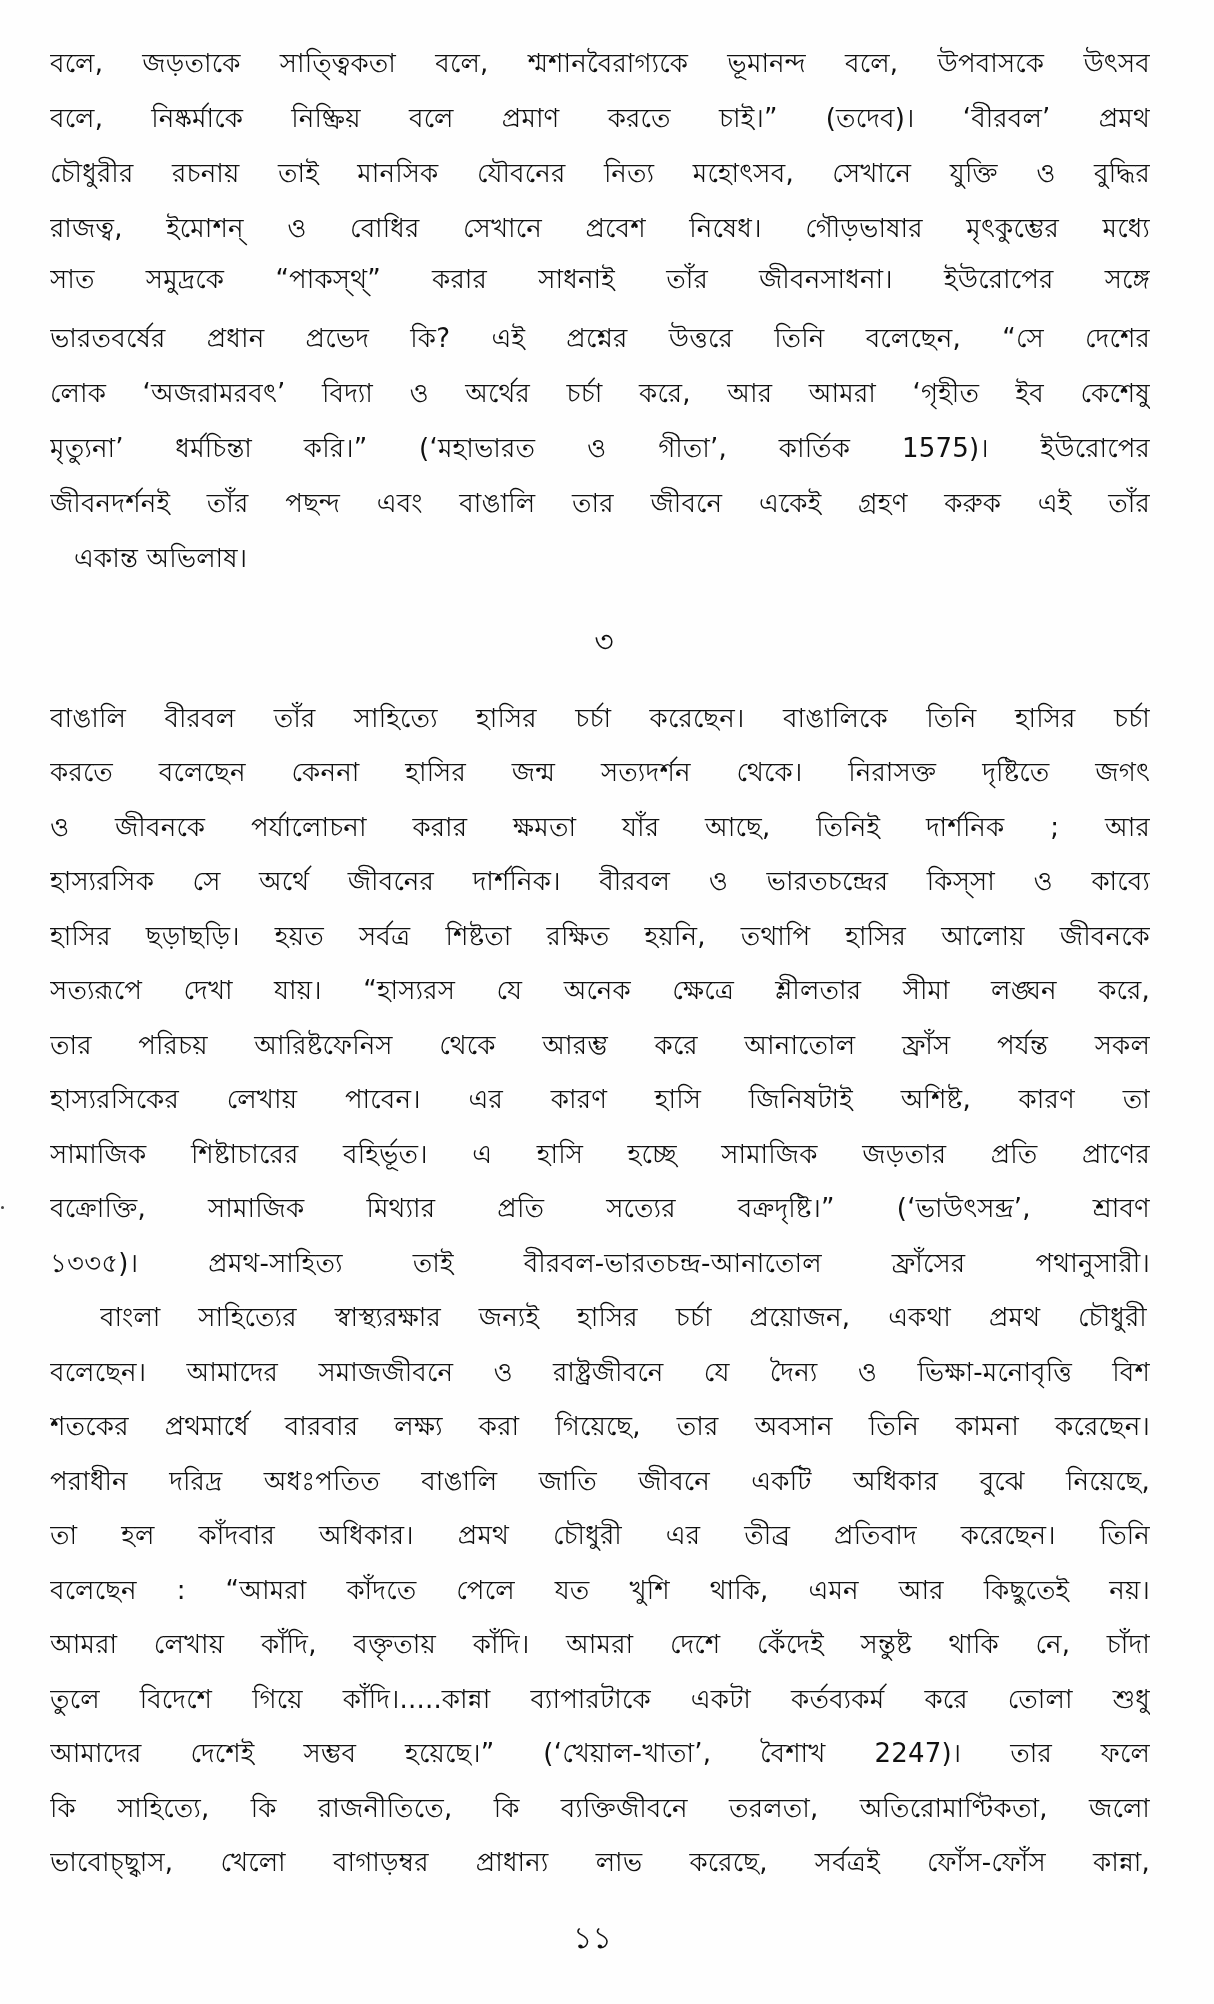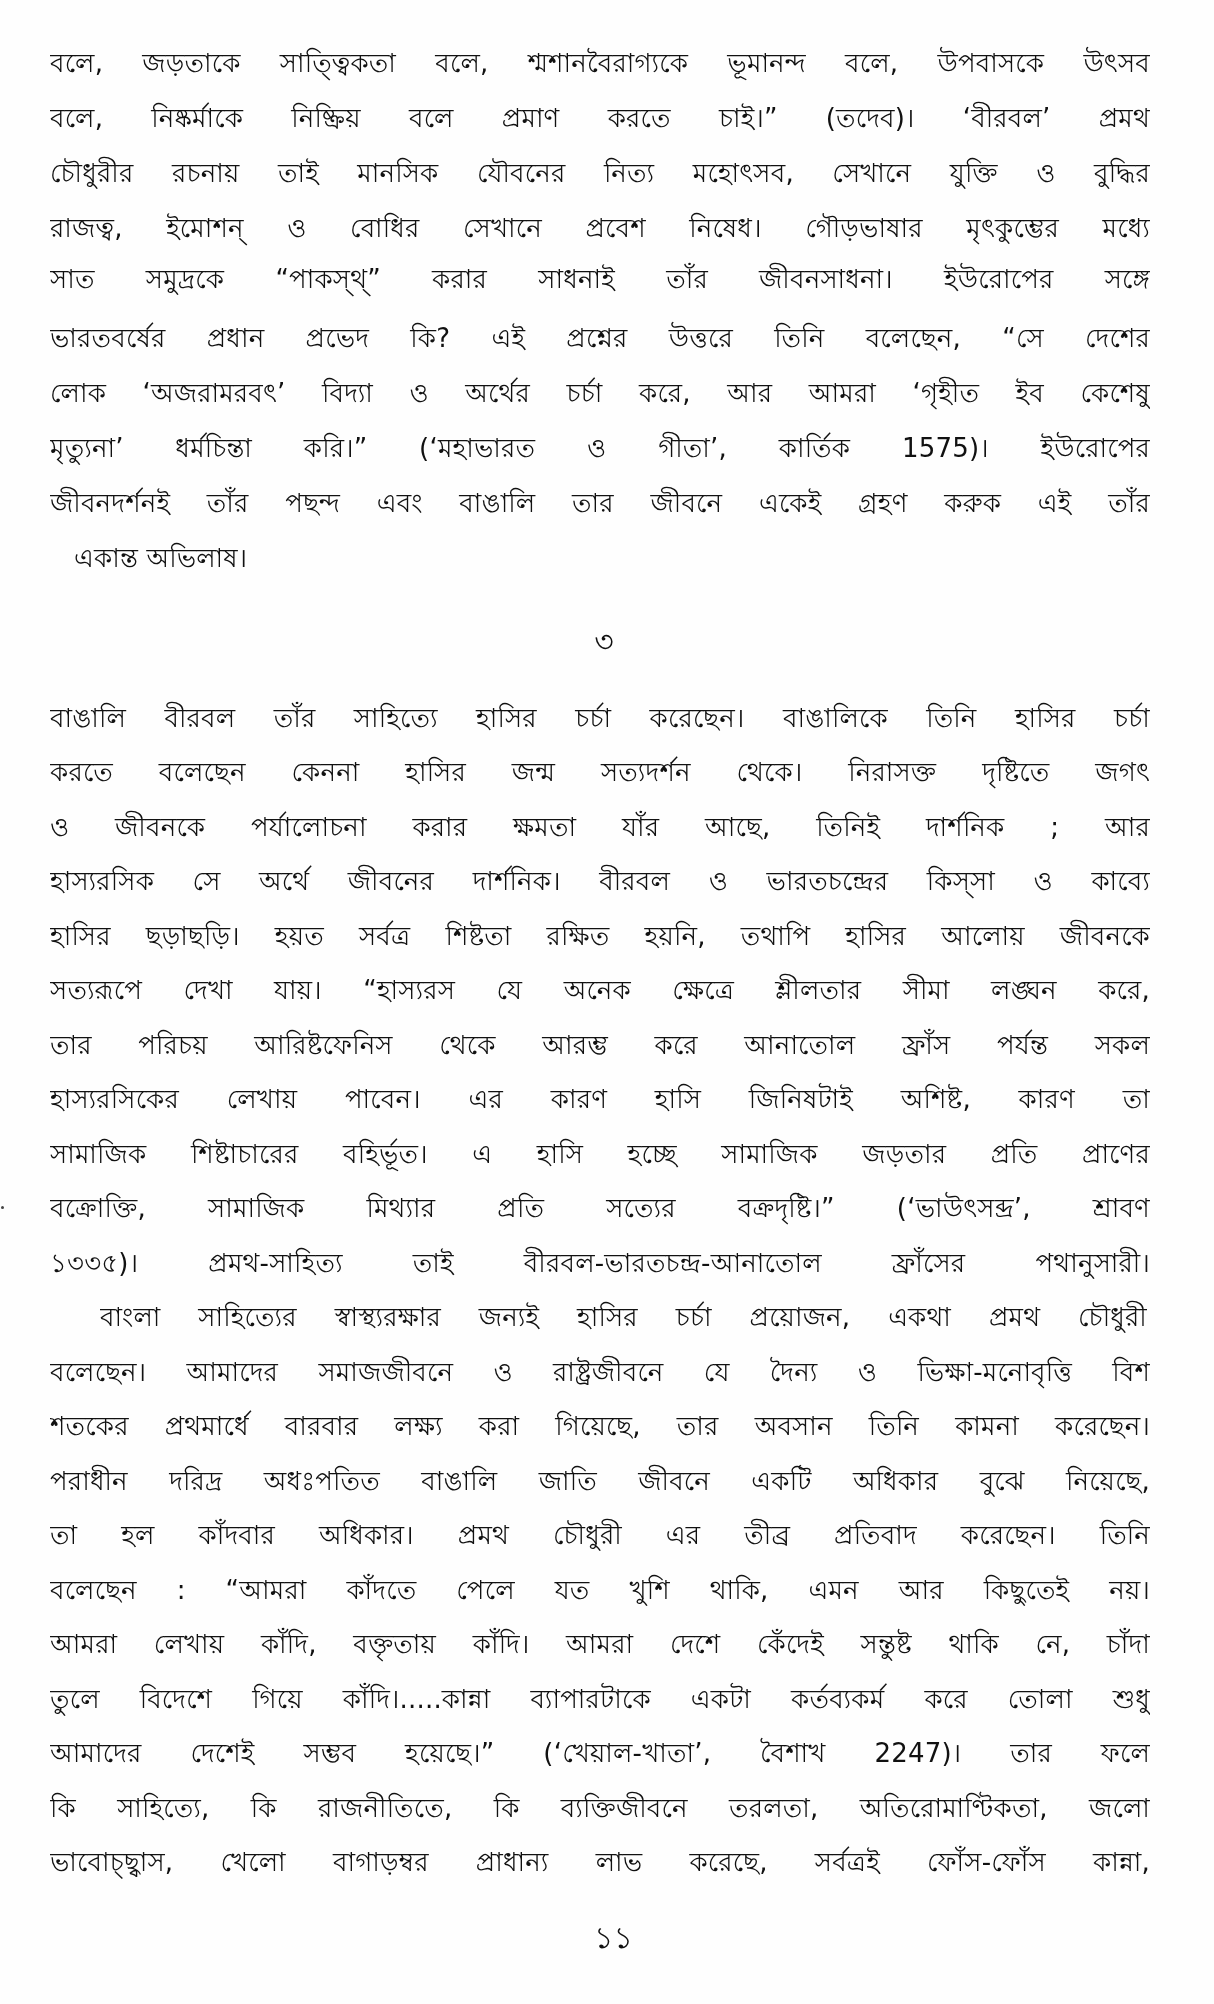--- a/index.html
+++ b/index.html
@@ -7,21 +7,21 @@
          font-family: "DejaVu Sans", "Liberation Sans", sans-serif; color: #111111; }
   .page { position: absolute; left: 0; top: 0; width: 1214px; height: 2004px; background: #fefefe; }
   .line { position: absolute; left: 50px; width: 1100px; height: 54px; line-height: 54px;
           font-size: 26px; white-space: nowrap; text-align: justify; text-align-last: justify;
           overflow: hidden; letter-spacing: 0.2px; }
   .line.last { text-align-last: left; margin-left: 24px; }
   .line.indent { left: 100px; width: 1047px; }
   .section-num { position: absolute; left: 584px; top: 620px; width: 40px; height: 44px;
                  line-height: 44px; text-align: center; font-size: 30px; }
   .page-num { position: absolute; left: 573px; top: 1916px; width: 60px; height: 44px;
-              line-height: 44px; text-align: right; font-size: 30px; }
+              line-height: 44px; text-align: left; font-size: 30px; }
   .speck { position: absolute; left: 1px; top: 1206px; width: 3px; height: 3px; background: #444; border-radius: 50%; }
 </style>
 </head>
 <body>
 
 <div class="page">
 
   <div>
     <div class="line" style="top:36px">বলে, জড়তাকে সাত্ত্বিকতা বলে, শ্মশানবৈরাগ্যকে ভূমানন্দ বলে, উপবাসকে উৎসব</div>
     <div class="line" style="top:91px">বলে, নিষ্কর্মাকে নিষ্ক্রিয় বলে প্রমাণ করতে চাই।” (তদেব)। ‘বীরবল’ প্রমথ</div>

